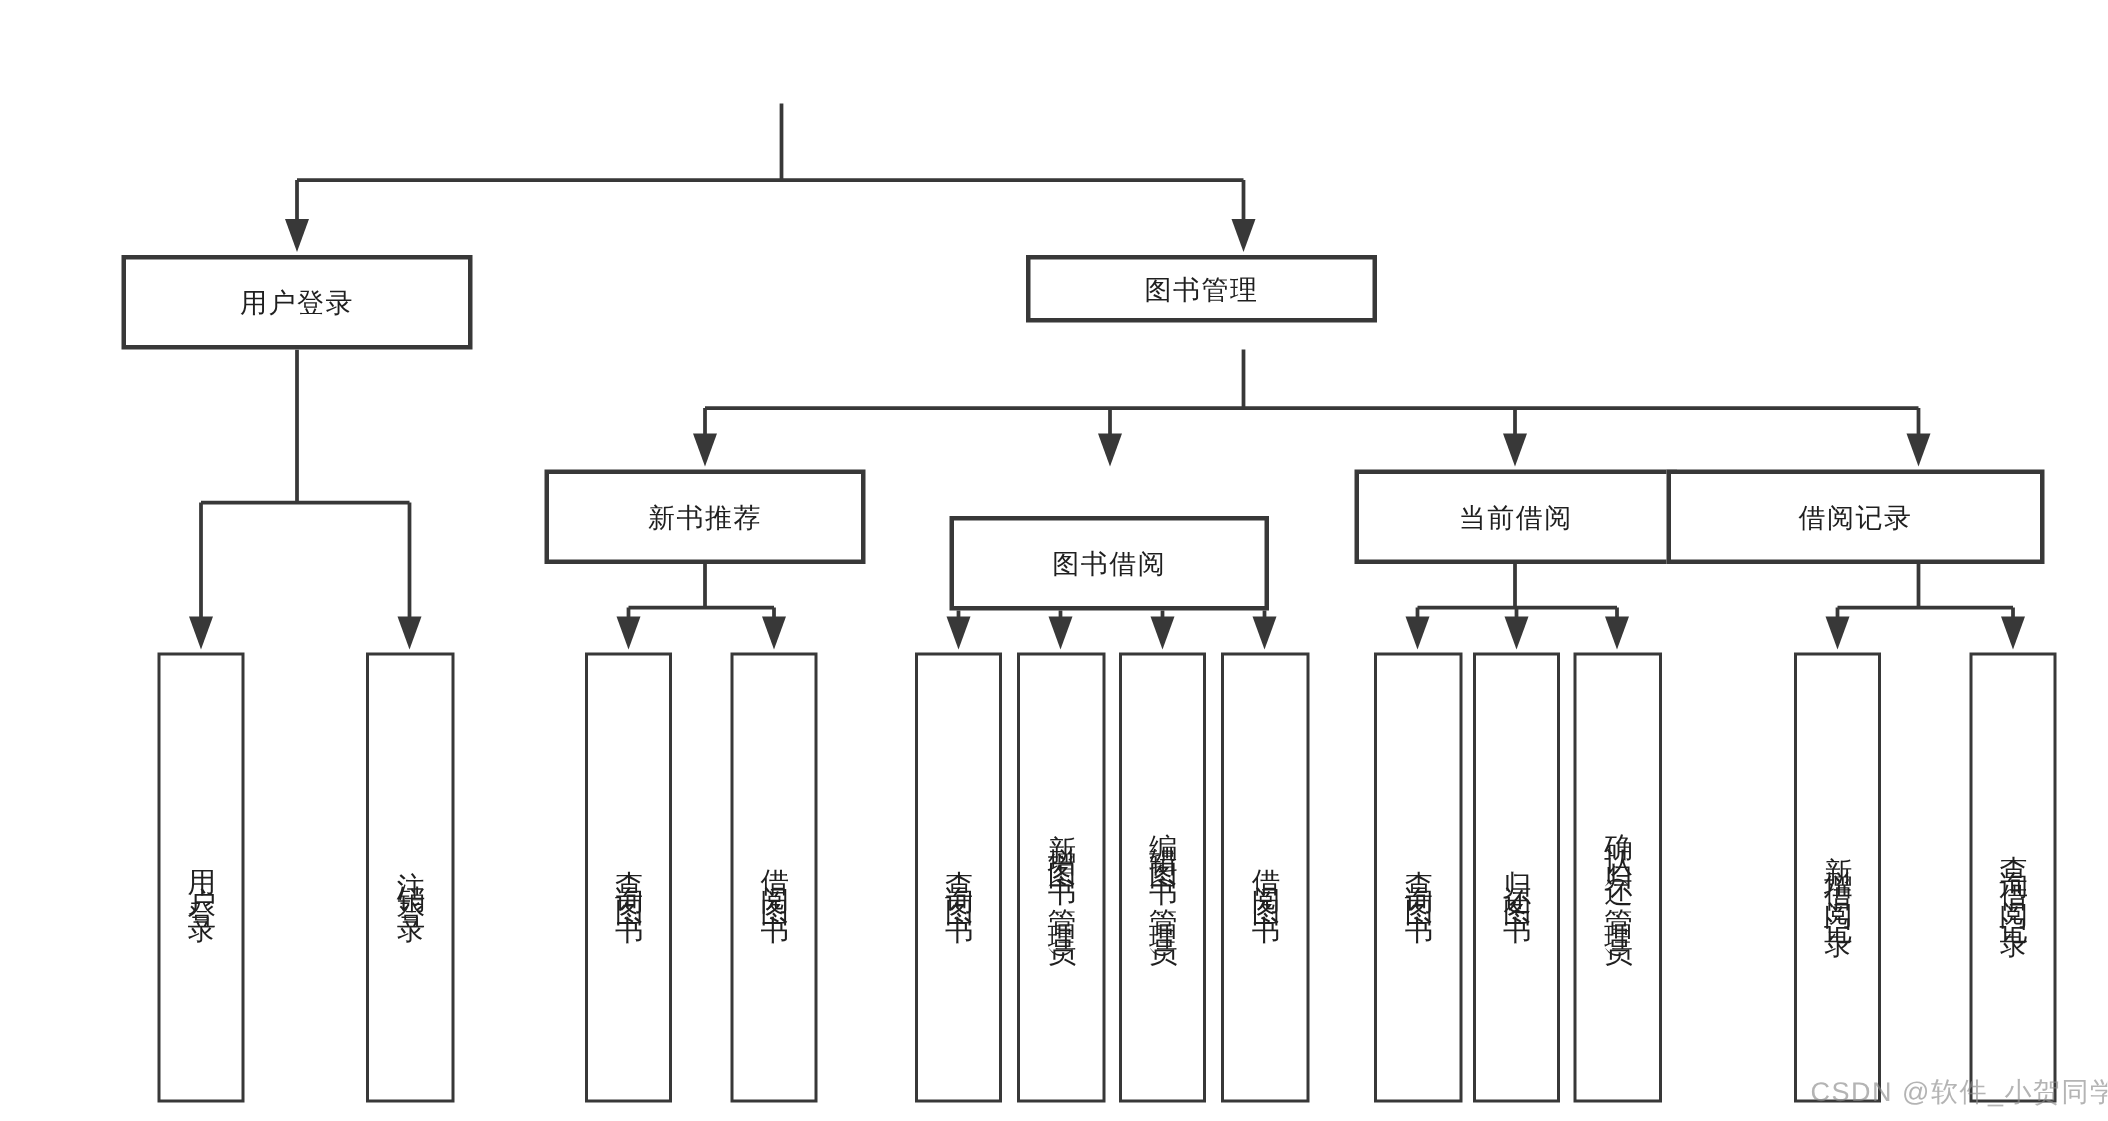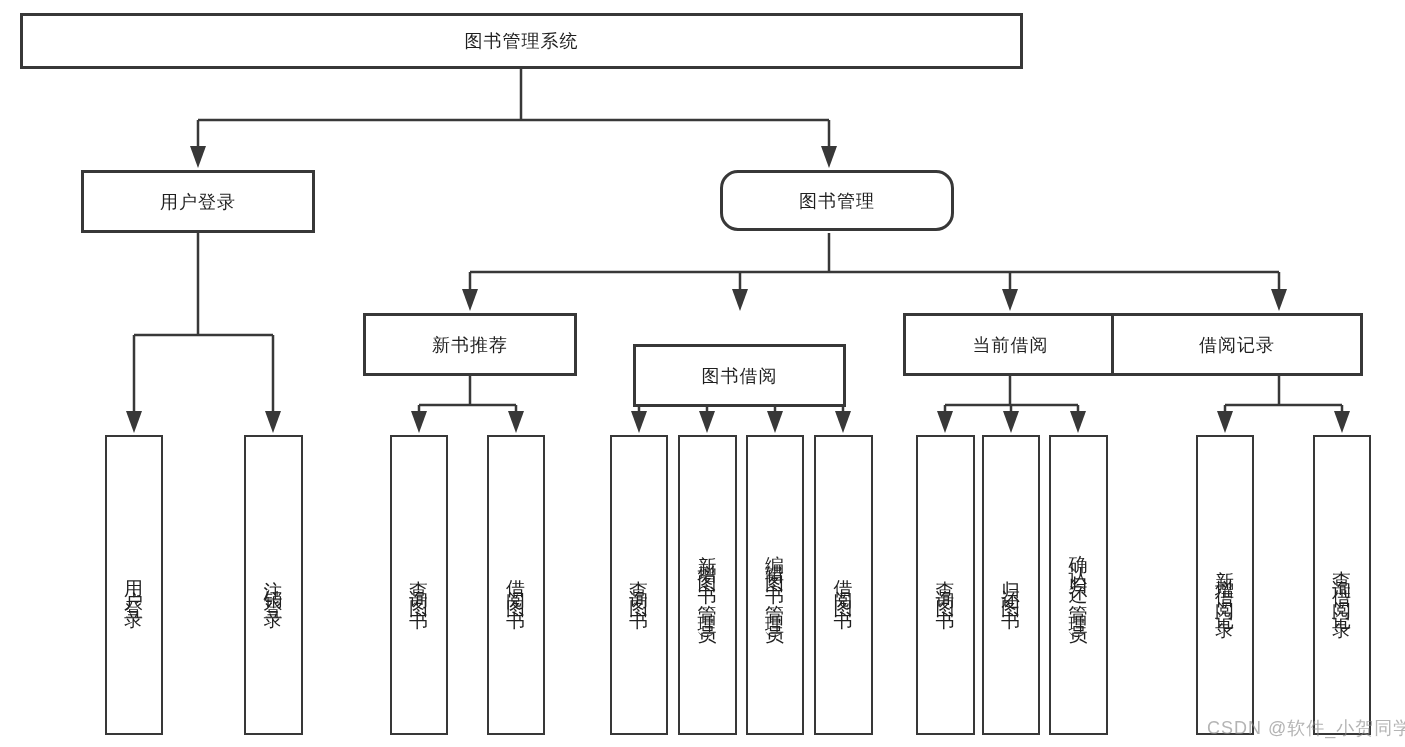--- a/index.html
+++ b/index.html
@@ -65,28 +65,25 @@
       <polygon points="767,411 783,411 775,433"></polygon>
       <polygon points="835,411 851,411 843,433"></polygon>
       <polygon points="937,411 953,411 945,433"></polygon>
       <polygon points="1003,411 1019,411 1011,433"></polygon>
       <polygon points="1070,411 1086,411 1078,433"></polygon>
       <polygon points="1217,411 1233,411 1225,433"></polygon>
       <polygon points="1334,411 1350,411 1342,433"></polygon>
     </g>
   </svg>
 
-  <div class="box" style="left:20px;top:13px;width:1003px;height:56px;">
-    <span>图书管理系统</span>
-  </div>
 
   <div class="box" style="left:81px;top:170px;width:234px;height:63px;">
     <span>用户登录</span>
   </div>
-  <div class="box" style="left:720px;top:170px;width:234px;height:61px;border-radius:18px;">
+  <div class="box" style="left:684px;top:170px;width:234px;height:45px;">
     <span>图书管理</span>
   </div>
 
   <div class="box" style="left:363px;top:313px;width:214px;height:63px;">
     <span>新书推荐</span>
   </div>
   <div class="box" style="left:633px;top:313px;width:213px;height:63px;margin-top:31px;">
     <span>图书借阅</span>
   </div>
   <div class="box" style="left:903px;top:313px;width:215px;height:63px;font-family:Liberation Serif, serif;">

